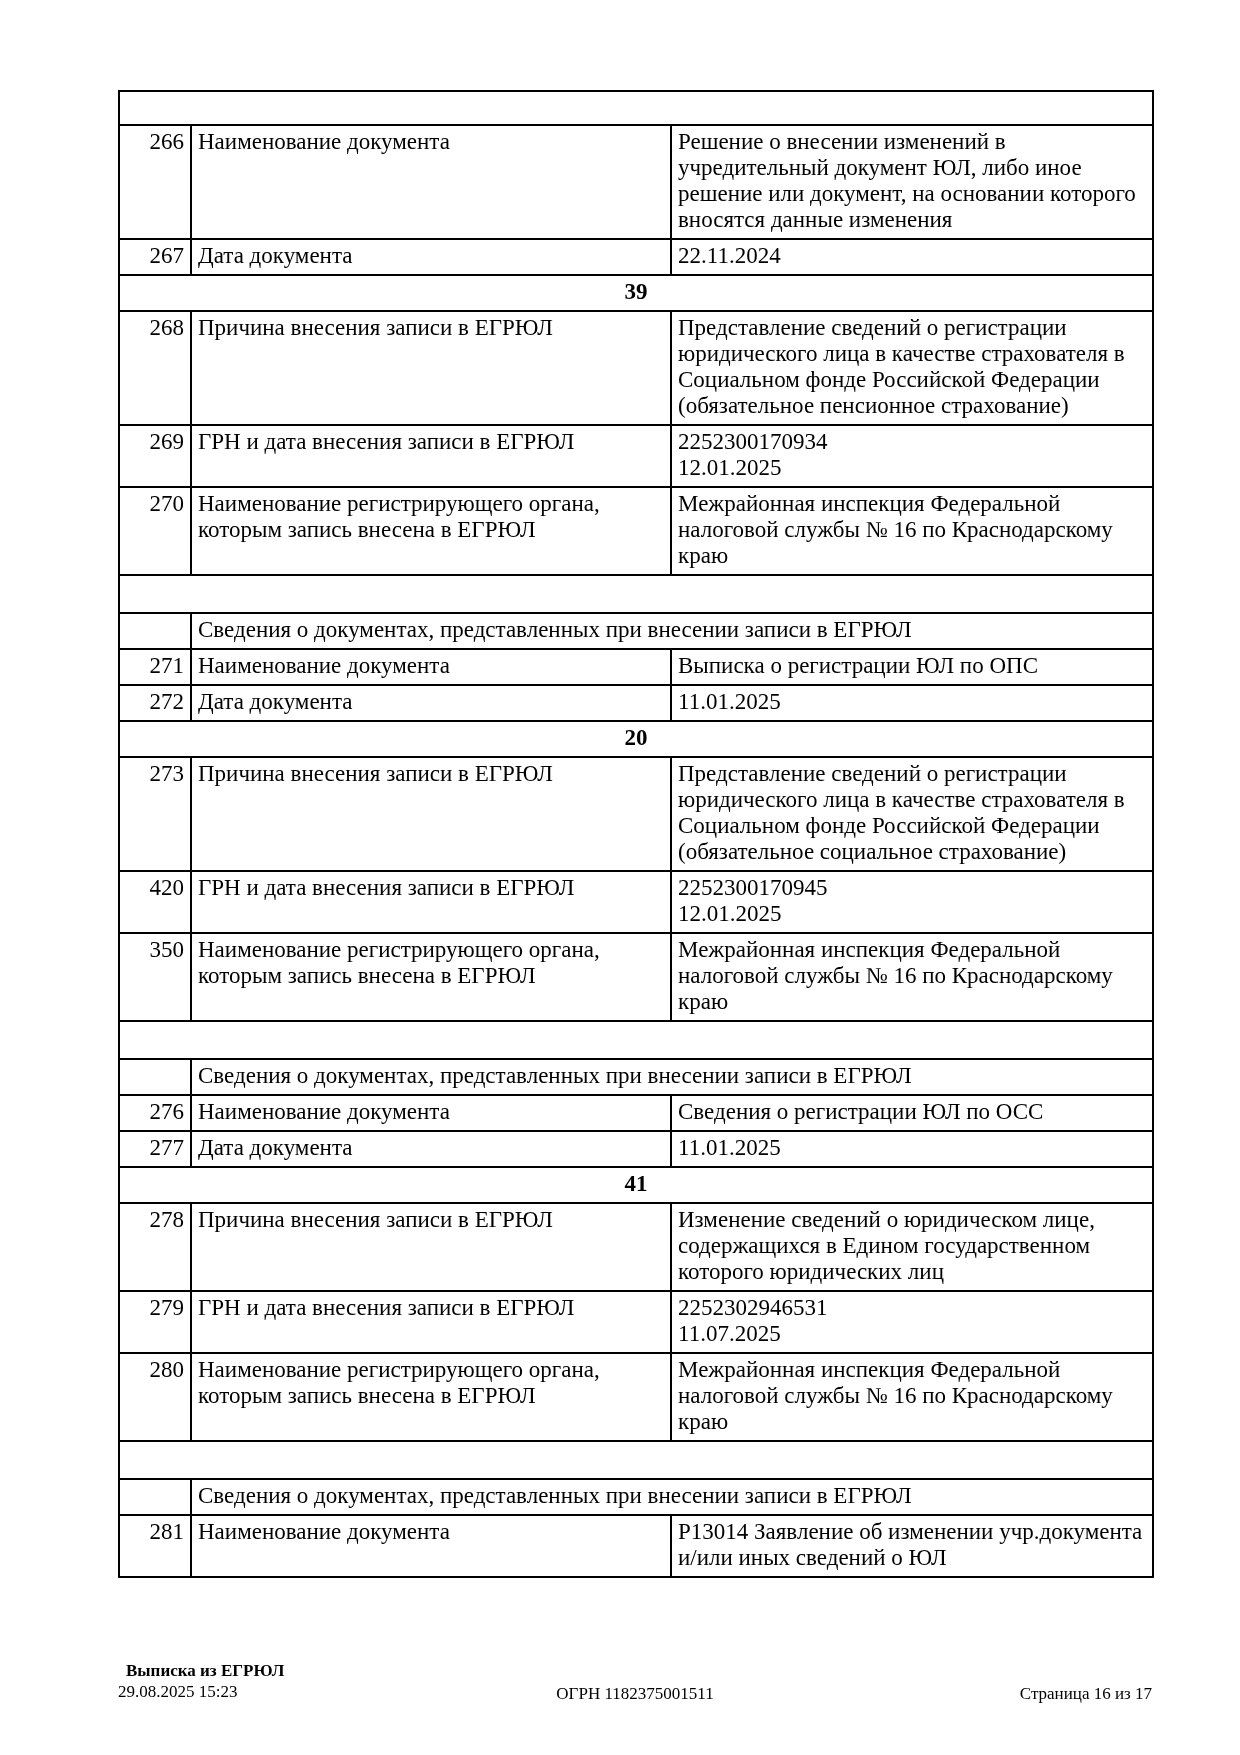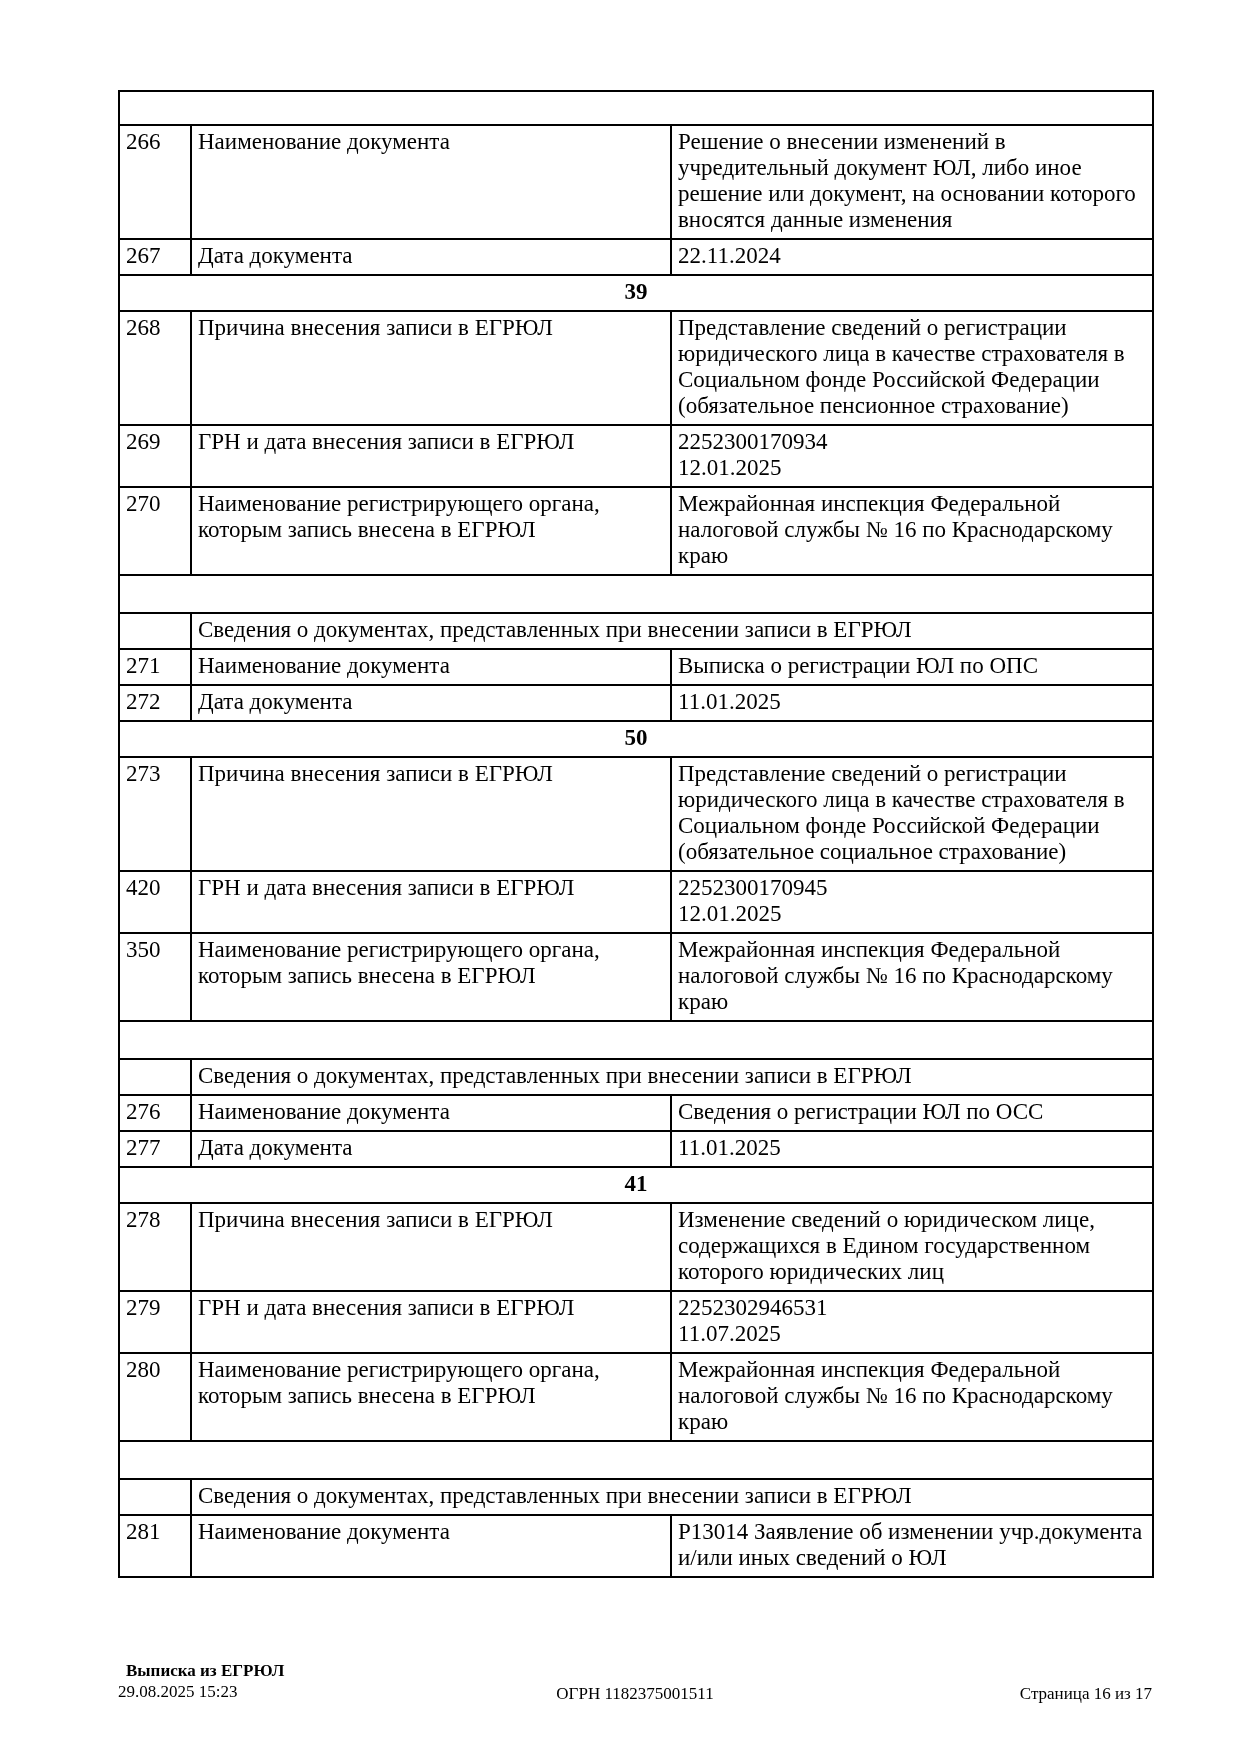--- a/index.html
+++ b/index.html
@@ -29,21 +29,21 @@
   }
   table.egrul td {
     border: 2px solid #000000;
     vertical-align: top;
     font-size: 23px;
     line-height: 26px;
     padding: 3px 6px 5px 6px;
     overflow: hidden;
   }
   td.num-cell {
-    text-align: left;
+    text-align: right;
     padding-left: 2px;
     padding-right: 2px;
   }
   td.spacer-cell {
     height: 28px;
     padding: 0;
   }
   td.top-spacer-cell {
     height: 24px;
     padding: 0;
@@ -145,21 +145,21 @@
           <td class="num-cell">271</td>
           <td class="label-cell">Наименование документа</td>
           <td class="value-cell">Выписка о регистрации ЮЛ по ОПС</td>
         </tr>
         <tr>
           <td class="num-cell">272</td>
           <td class="label-cell">Дата документа</td>
           <td class="value-cell">11.01.2025</td>
         </tr>
         <tr>
-          <td colspan="3" class="section-cell">50</td>
+          <td colspan="3" class="section-cell">20</td>
         </tr>
         <tr>
           <td class="num-cell">273</td>
           <td class="label-cell">Причина внесения записи в ЕГРЮЛ</td>
           <td class="value-cell">Представление сведений о регистрации юридического лица в качестве страхователя в Социальном фонде Российской Федерации (обязательное социальное страхование)</td>
         </tr>
         <tr>
           <td class="num-cell">420</td>
           <td class="label-cell">ГРН и дата внесения записи в ЕГРЮЛ</td>
           <td class="value-cell">2252300170945

